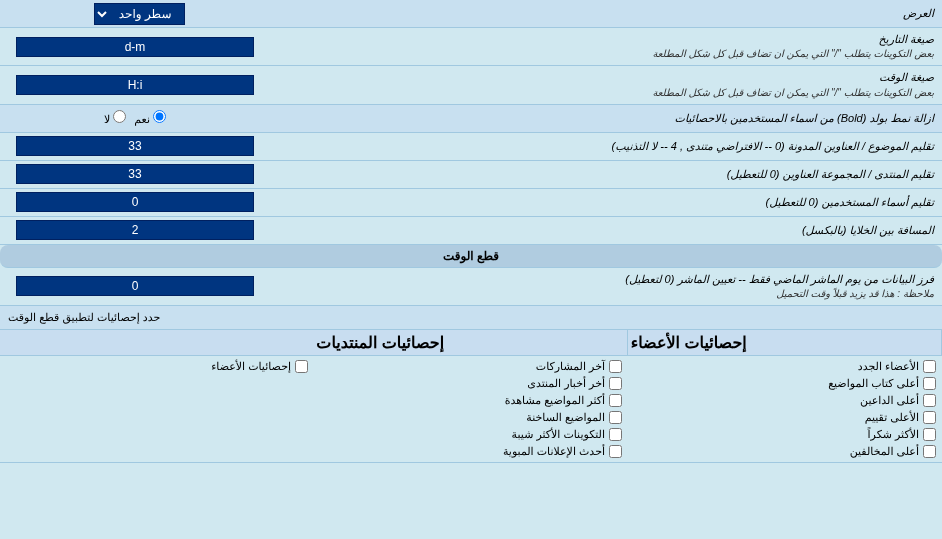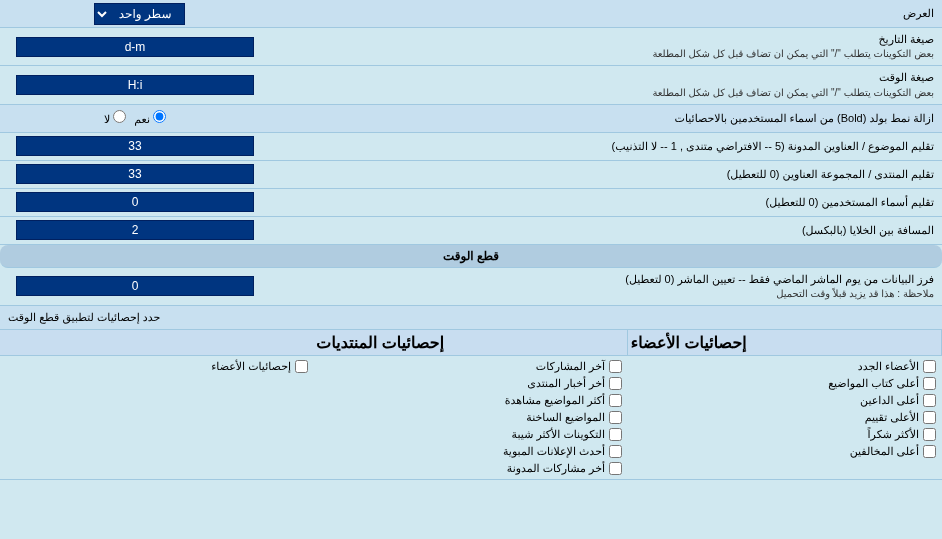--- a/index.html
+++ b/index.html
@@ -22,20 +22,21 @@
       border-bottom: 1px solid #a0c8e0;
       min-height: 28px;
     }
     .row-label {
       flex: 1;
       padding: 4px 8px;
       color: #000;
       font-size: 11px;
       text-align: right;
       line-height: 1.4;
+      font-style: italic;
     }
     .row-input {
       width: 270px;
       min-width: 270px;
       display: flex;
       align-items: center;
       justify-content: center;
       padding: 2px 4px;
     }
     .input-field {
@@ -188,21 +189,21 @@
         <span>نعم</span>
       </label>
       <label class="radio-label-text">
         <input type="radio" name="bold" value="no" style="">
         <span>لا</span>
       </label>
     </div>
   </div>
 
   <div class="row">
-    <div class="row-label">تقليم الموضوع / العناوين المدونة (5 -- الافتراضي متندى , 1 -- لا التذنيب)</div>
+    <div class="row-label">تقليم الموضوع / العناوين المدونة (0 -- الافتراضي متندى , 4 -- لا التذنيب)</div>
     <div class="row-input">
       <input class="input-field" type="text" value="33" style="">
     </div>
   </div>
 
   <div class="row">
     <div class="row-label">تقليم المنتدى / المجموعة العناوين (0 للتعطيل)</div>
     <div class="row-input">
       <input class="input-field" type="text" value="33" style="">
     </div>
@@ -293,24 +294,20 @@
         <span>المواضيع الساخنة</span>
       </div>
       <div class="checkbox-item">
         <input type="checkbox" style="">
         <span>التكوينات الأكثر شيبة</span>
       </div>
       <div class="checkbox-item">
         <input type="checkbox" style="">
         <span>أحدث الإعلانات المبوية</span>
       </div>
-      <div class="checkbox-item">
-        <input type="checkbox" style="">
-        <span>أخر مشاركات المدونة</span>
-      </div>
     </div>
 
     <div class="checkbox-col">
       <div class="checkbox-item">
         <input type="checkbox" style="">
         <span>إحصائيات الأعضاء</span>
       </div>
     </div>
   </div>
 

